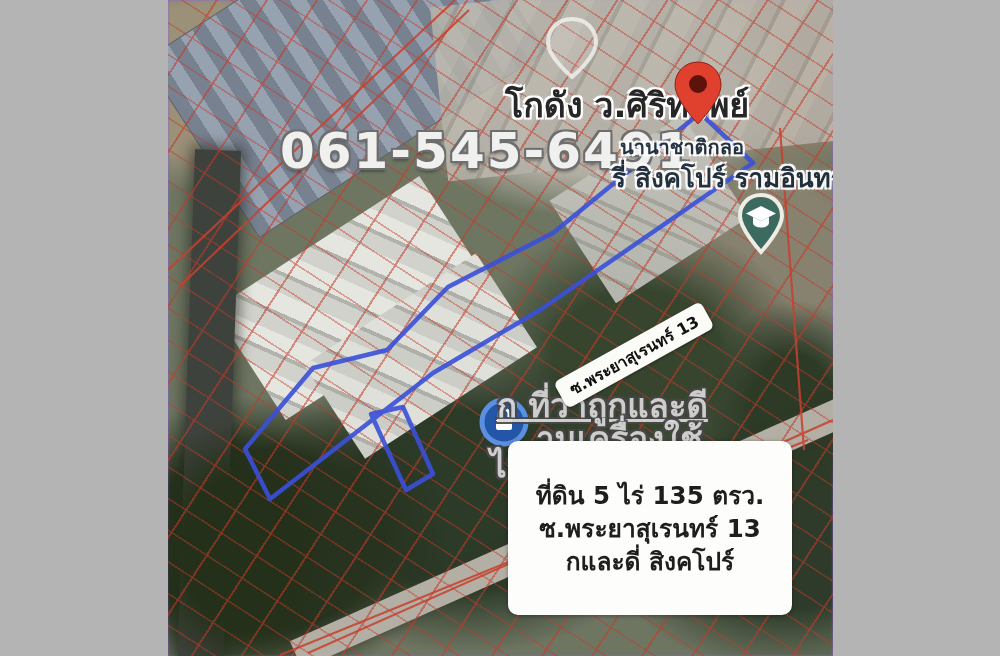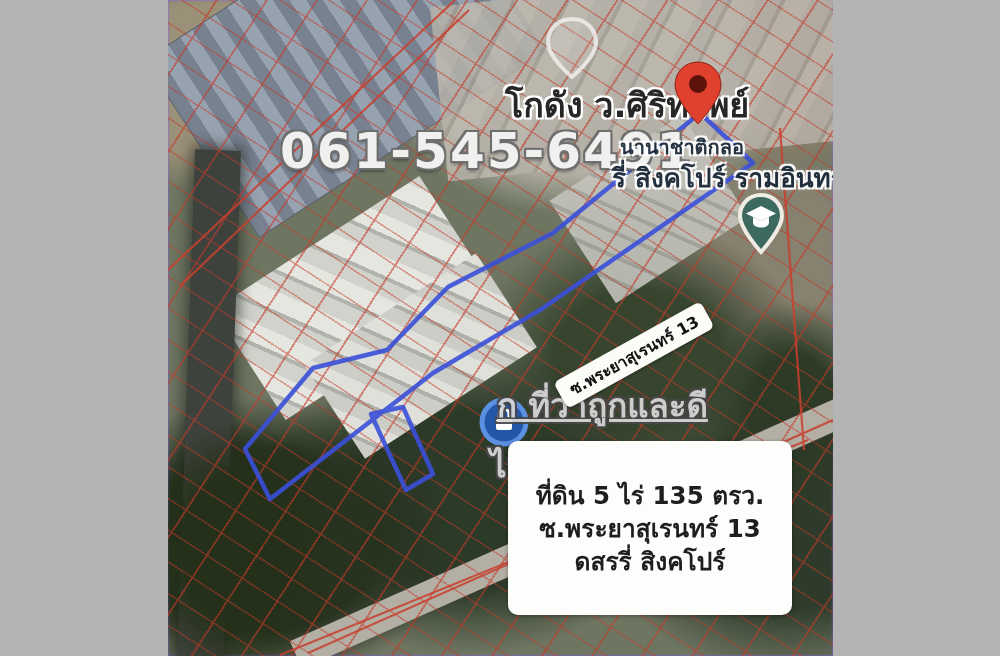--- a/index.html
+++ b/index.html
@@ -122,27 +122,28 @@
 
     <svg class="icon" style="left:310px;top:396px;" width="52" height="52" viewBox="0 0 52 52">
       <circle cx="26" cy="26" r="22" fill="#2456a8" stroke="#5b8fe0" stroke-width="5"></circle>
       <g>
         <rect x="18" y="22" width="16" height="12" rx="2" fill="#ffffff"></rect>
         <path d="M21 22 v-4 a5 5 0 0 1 10 0 v4" fill="none" stroke="#ffffff" stroke-width="3"></path>
       </g>
     </svg>
 
     <div class="txt wm wm1">ก ที่ว่าถูกและดี</div>
+    <div class="txt wm wm2">านเครื่องใช้</div>
     <div class="txt wm wm3">ไฟฟ้าภายในบ้าน</div>
 
     <div class="sign">
       <span>ซ.พระยาสุเรนทร์ 13</span>
     </div>
 
     <div class="infobox">
       <div>ที่ดิน 5 ไร่ 135 ตรว.</div>
       <div>ซ.พระยาสุเรนทร์ 13</div>
-      <div>ดสรรี่ สิงคโปร์</div>
+      <div>กและดี่ สิงคโปร์</div>
     </div>
 
   </div>
 
 </div>
 
 </body></html>

